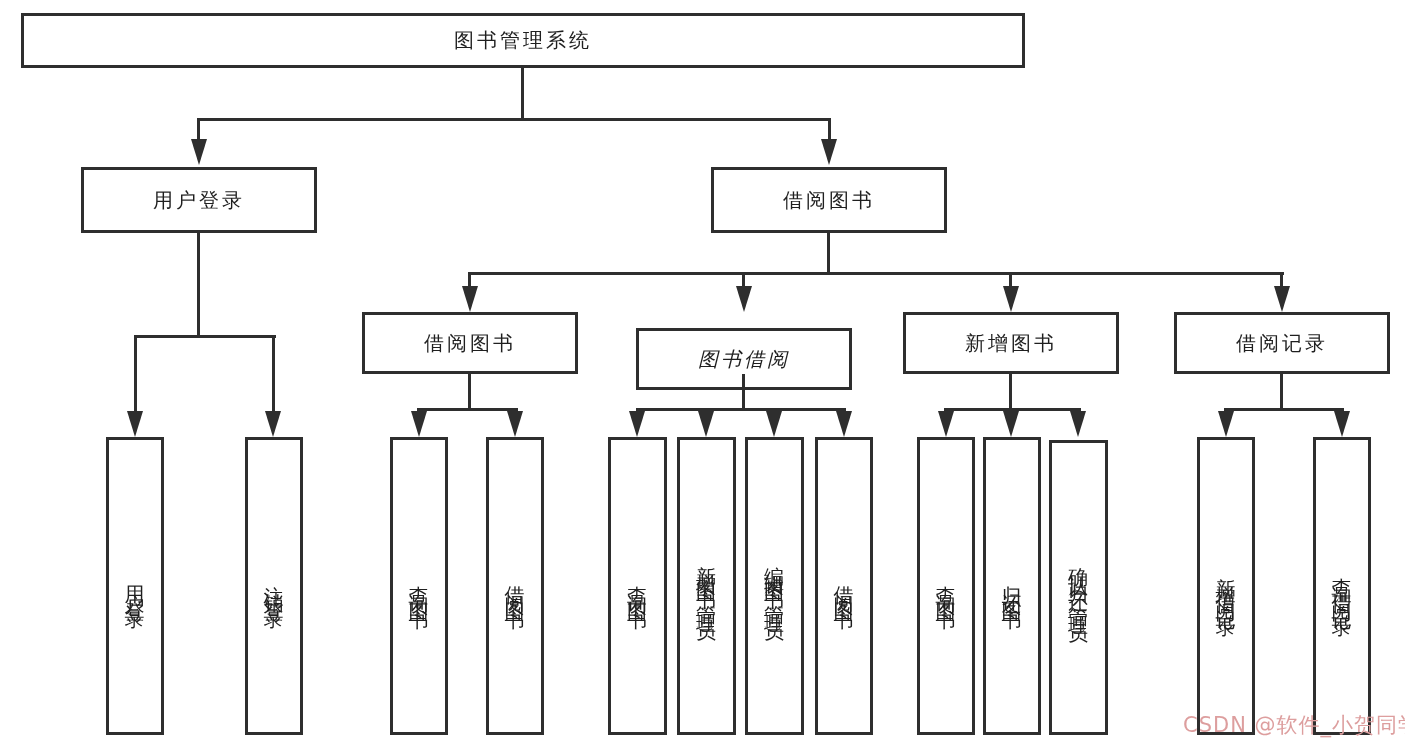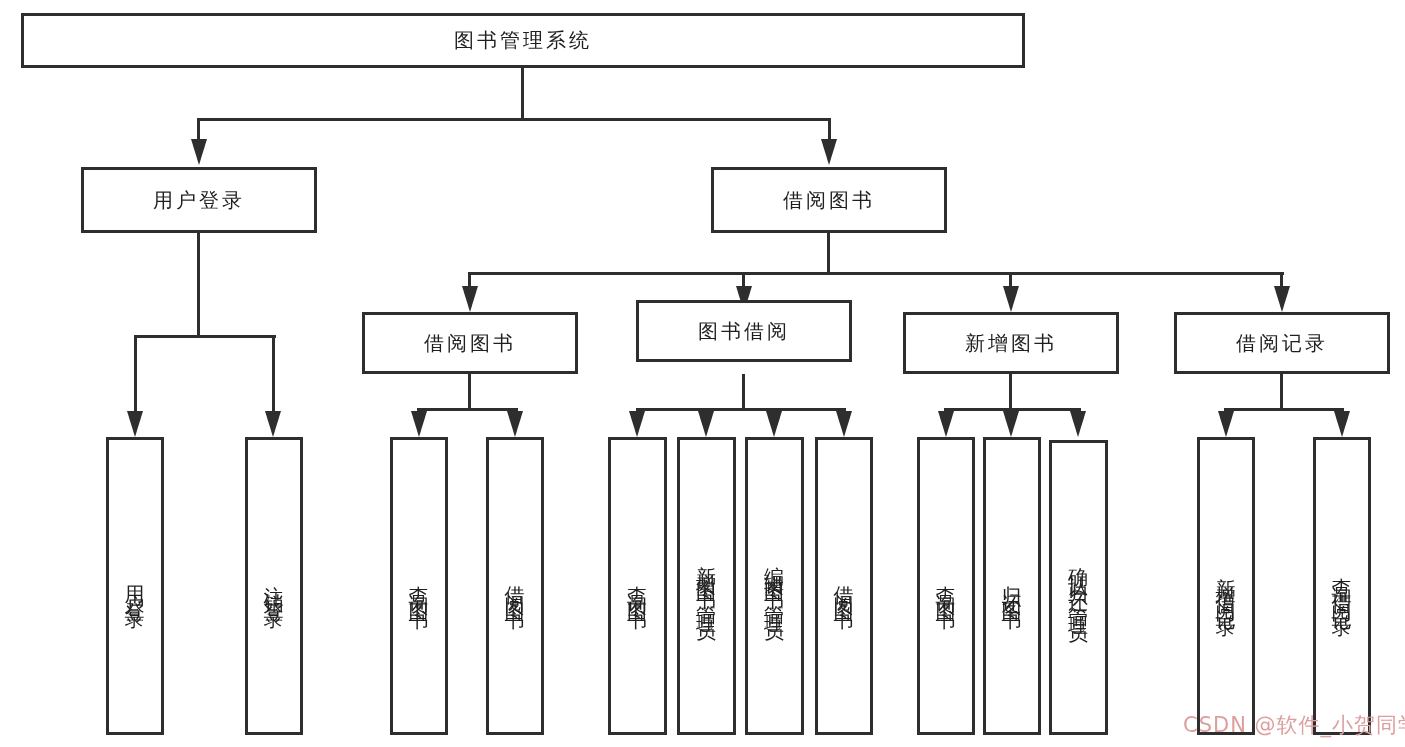--- a/index.html
+++ b/index.html
@@ -82,21 +82,21 @@
   <div class="vline" style="left:468px;top:272px;width:3px;height:16px;"></div>
   <div class="vline" style="left:742px;top:272px;width:3px;height:16px;"></div>
   <div class="vline" style="left:1009px;top:272px;width:3px;height:16px;"></div>
   <div class="vline" style="left:1280px;top:272px;width:3px;height:16px;"></div>
   <div class="arrow" style="left:462px;top:286px;"></div>
   <div class="arrow" style="left:736px;top:286px;"></div>
   <div class="arrow" style="left:1003px;top:286px;"></div>
   <div class="arrow" style="left:1274px;top:286px;"></div>
 
   <div class="box" style="left:362px;top:312px;width:216px;height:62px;">借阅图书</div>
-  <div class="box" style="left:636px;top:300px;width:216px;height:62px;">图书借阅</div>
+  <div class="box" style="left:636px;top:328px;width:216px;height:62px;font-style:italic;">图书借阅</div>
   <div class="box" style="left:903px;top:312px;width:216px;height:62px;">新增图书</div>
   <div class="box" style="left:1174px;top:312px;width:216px;height:62px;">借阅记录</div>
 
   <div class="vline" style="left:468px;top:374px;width:3px;height:36px;"></div>
   <div class="hline" style="left:417px;top:408px;width:101px;height:3px;"></div>
   <div class="vline" style="left:417px;top:408px;width:3px;height:7px;"></div>
   <div class="vline" style="left:513px;top:408px;width:3px;height:7px;"></div>
   <div class="arrow" style="left:411px;top:411px;"></div>
   <div class="arrow" style="left:507px;top:411px;"></div>
 

